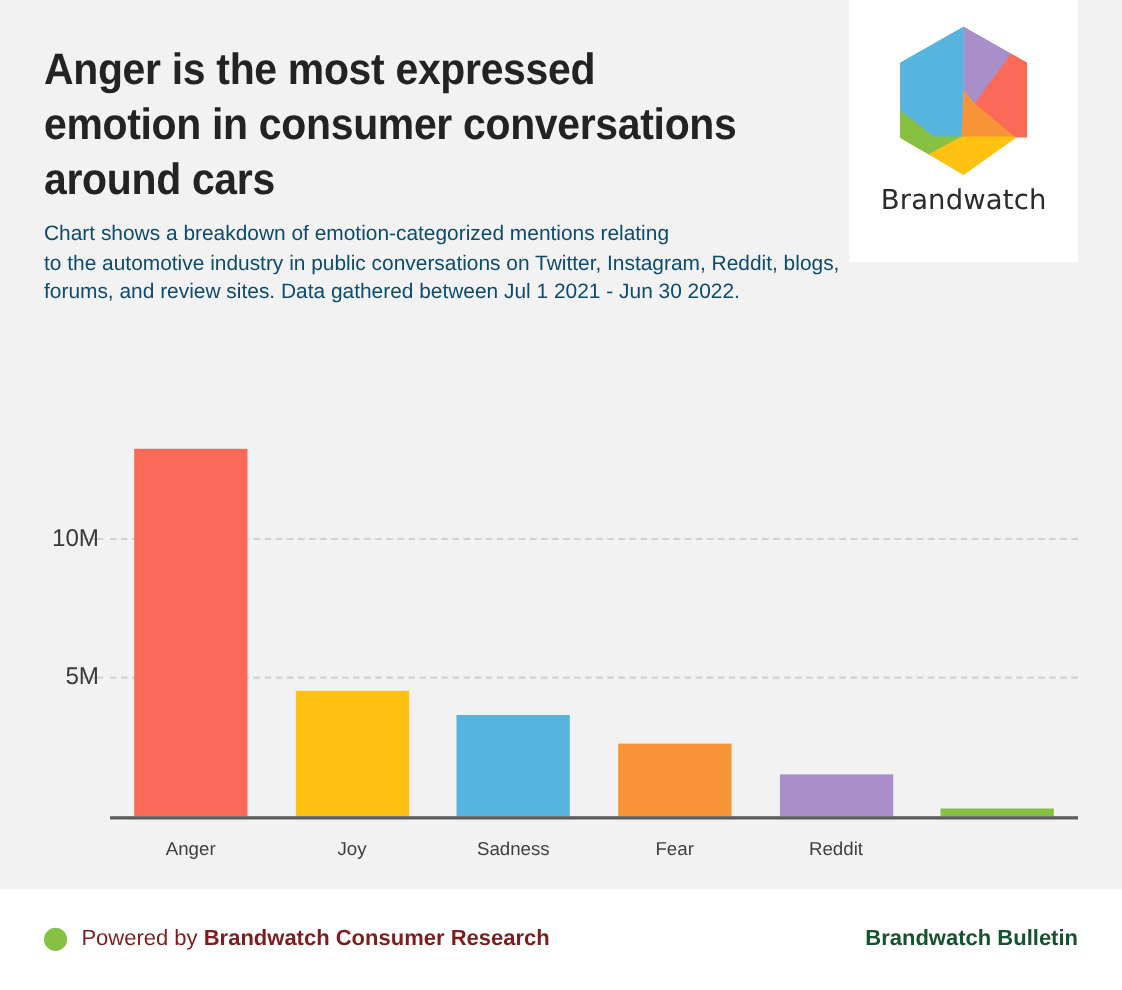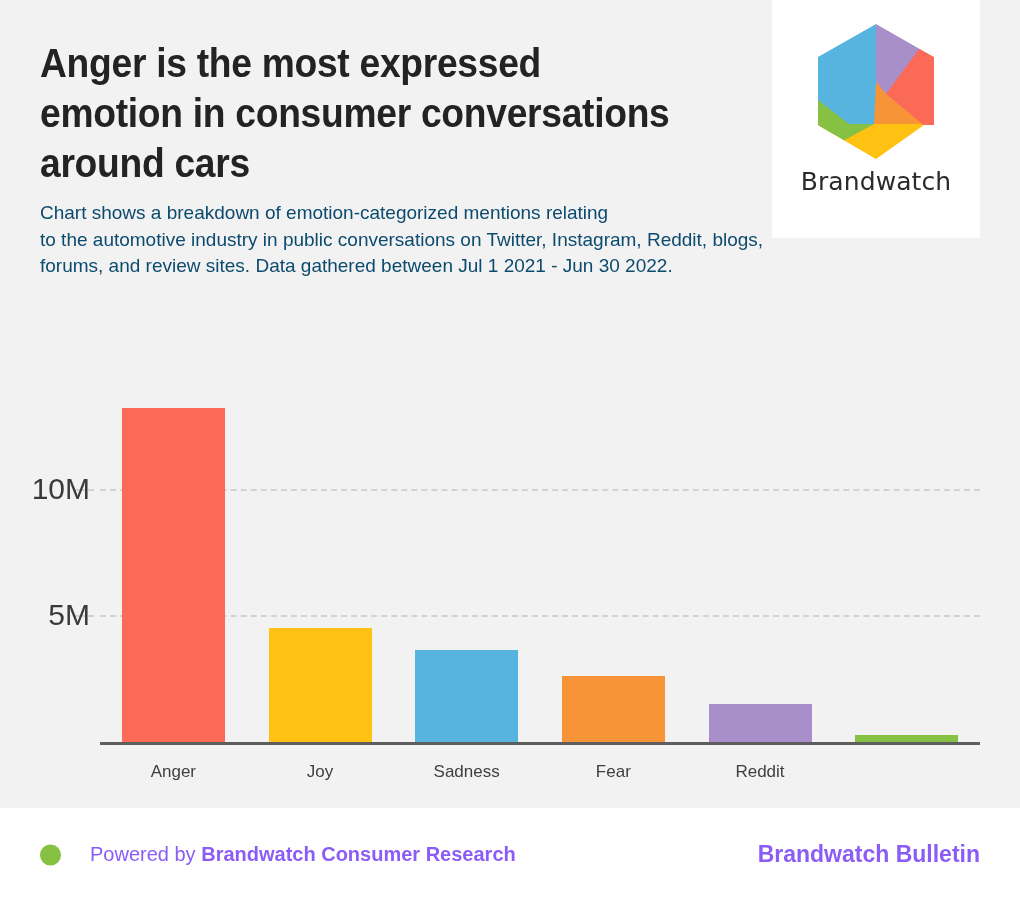--- a/index.html
+++ b/index.html
@@ -110,21 +110,21 @@
     top: -2px;
     width: 20px;
     border-top: 2px dashed #d2d2d2;
   }
   .ylabel-box {
     position: absolute;
     left: -70px;
     width: 60px;
     text-align: right;
     transform: translateY(-50%);
-    font-size: 30px;
+    font-size: 22px;
     color: #3a3a3a;
   }
   #axis-line {
     position: absolute;
     left: 100px;
     top: 362px;
     width: 880px;
     height: 3px;
     background: #5e5e5e;
   }
@@ -148,43 +148,43 @@
     width: 1020px;
     height: 92px;
     background: #ffffff;
   }
   #footer-left {
     position: absolute;
     left: 40px;
     top: 50%;
     transform: translateY(-50%);
     display: flex;
-    align-items: flex-end;
-    gap: 29px;
+    align-items: center;
+    gap: 13px;
     font-size: 20px;
-    color: #8b5cf6;
+    color: #7f1d1d;
   }
   #footer-dot {
     width: 21px;
     height: 21px;
     border-radius: 50%;
     background: #86c144;
     flex: 0 0 auto;
   }
   #footer-left b {
     font-weight: 700;
   }
   #footer-right {
     position: absolute;
     right: 40px;
     top: 50%;
     transform: translateY(-50%);
-    font-size: 23px;
-    font-weight: 700;
-    color: #8b5cf6;
+    font-size: 20px;
+    font-weight: 700;
+    color: #14532d;
   }
 </style>
 </head>
 <body>
 
 <div id="header">
   <h1 id="page-title">Anger is the most expressed
 emotion in consumer conversations
 around cars</h1>
 

